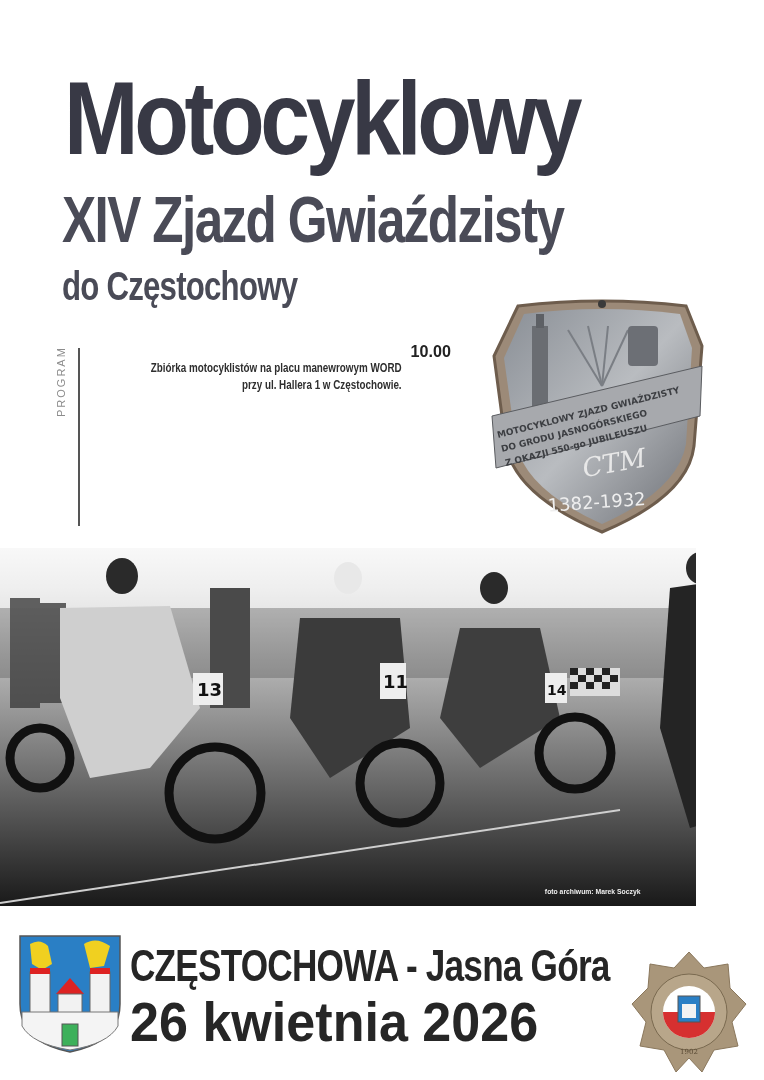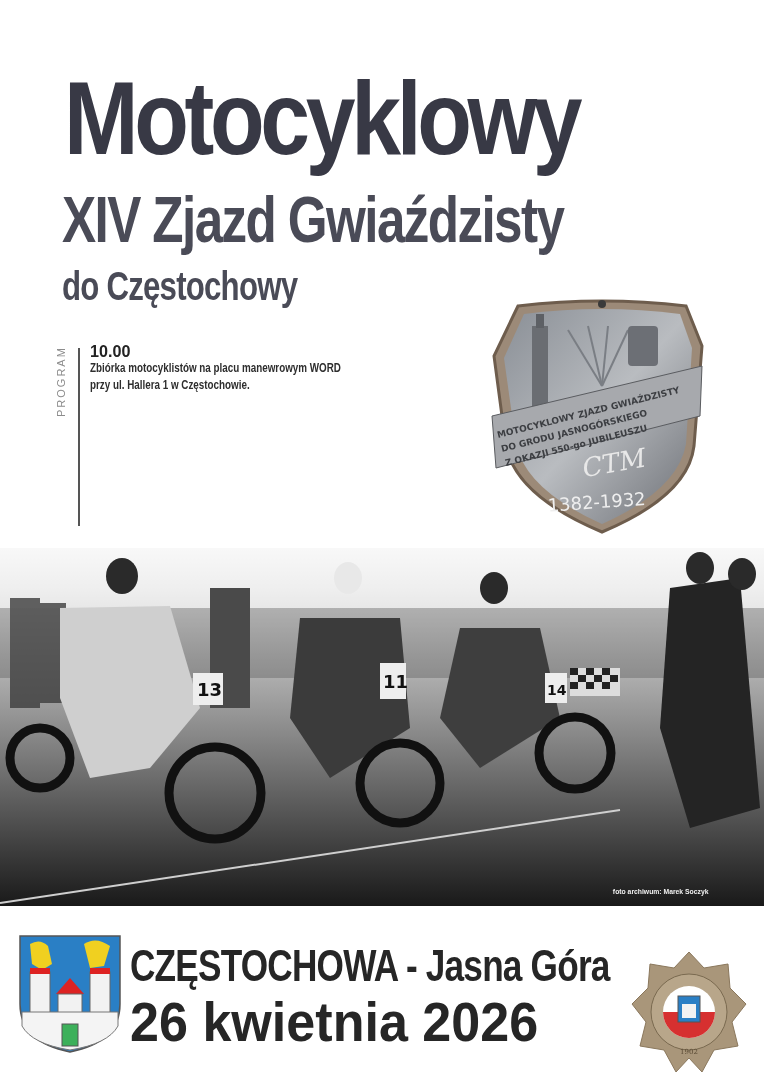--- a/index.html
+++ b/index.html
@@ -24,30 +24,30 @@
     color:#4a4b57; transform:scaleX(0.78); transform-origin:left top; white-space:nowrap;
   }
 
   .program-label {
     position:absolute; left:55px; top:346px; width:14px; height:72px;
     writing-mode:vertical-rl; transform:rotate(180deg);
     font-size:11px; letter-spacing:2px; color:#8c8c8c; text-align:center;
   }
   .program-rule { position:absolute; left:78px; top:348px; width:2px; height:178px; background:#555; }
   .program { position:absolute; left:90px; top:343px; width:380px; }
-  .prog-item { margin-bottom:1px; }
+  .prog-item { margin-bottom:1px;text-align:right; }
   .prog-time { font-weight:bold; font-size:17px; line-height:17px; color:#222; transform:scaleX(0.95); transform-origin:left; }
   .prog-desc { font-weight:bold; font-size:12px; line-height:17px; color:#2e2e2e; transform:scaleX(0.82); transform-origin:left; white-space:nowrap; }
 
   .medal {
     position:absolute; left:488px; top:296px; width:228px; height:240px;
   }
 
   .photo {
-    position:absolute; left:0; top:548px; width:764px; height:358px;
+    position:absolute; left:0; top:548px; width:696px; height:358px;
     background:
       linear-gradient(180deg, rgba(255,255,255,0.9) 0%, rgba(220,220,220,0.6) 12%, rgba(120,120,120,0.5) 30%, rgba(60,60,60,0.7) 60%, rgba(25,25,25,1) 100%);
     overflow:hidden;
   }
   .photo svg { position:absolute; left:0; top:0; }
   .photo-credit {
     position:absolute; right:56px; bottom:10px;
     font-weight:bold; font-size:8px; color:#f0f0f0; transform:scaleX(0.85); transform-origin:right;
   }
 

